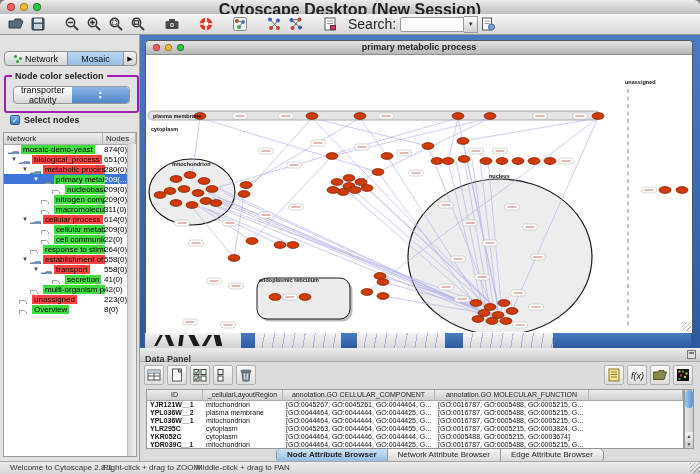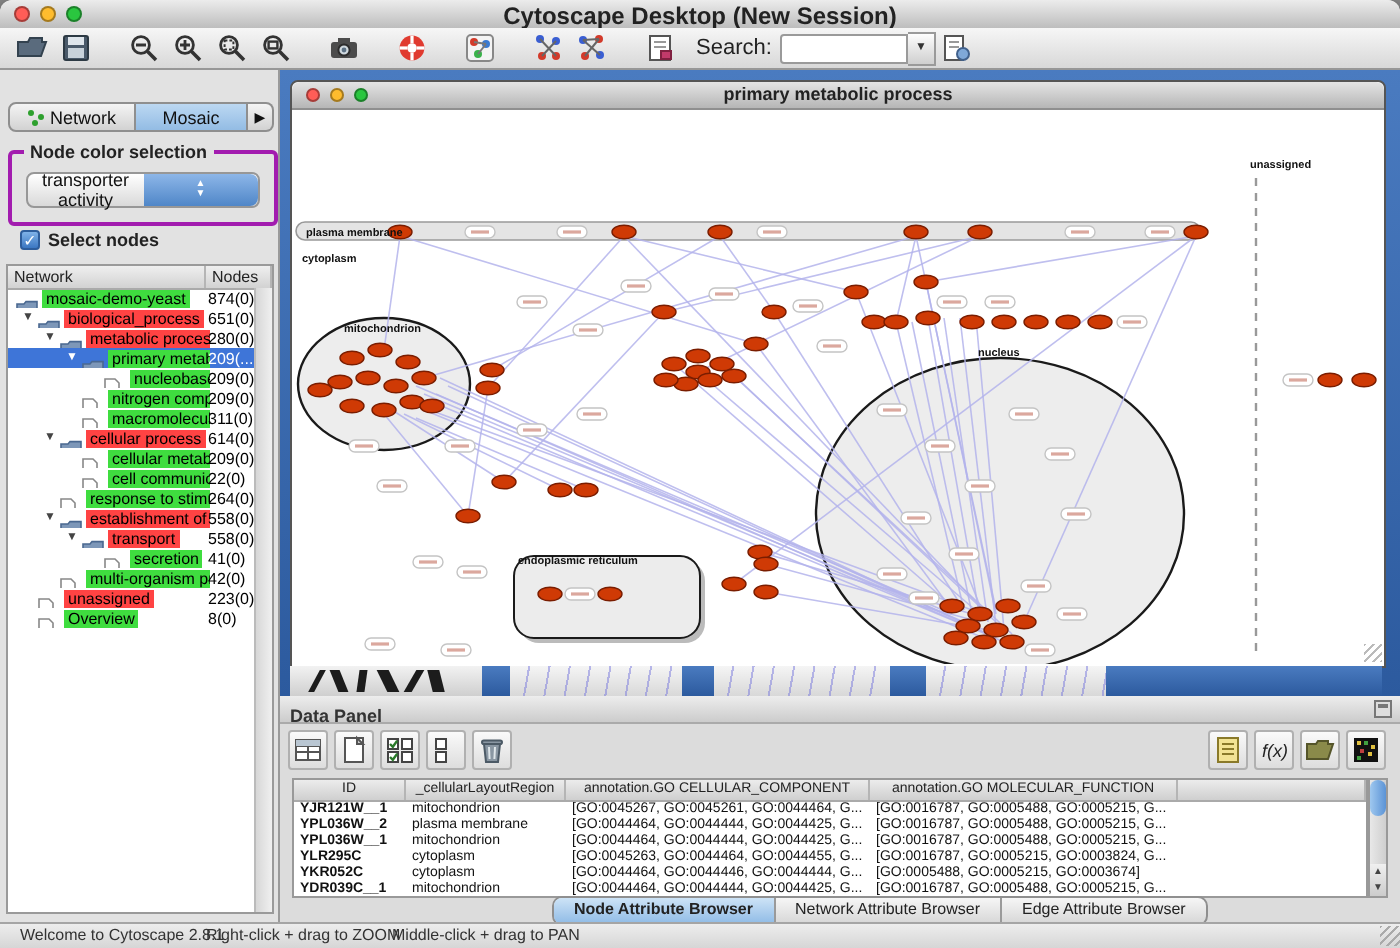--- a/index.html
+++ b/index.html
@@ -1,27 +1,27 @@
 <!DOCTYPE html>
 <html><head>
 <meta charset="utf-8">
 <style>
   html,body{margin:0;padding:0;background:#8a8a8a;font-family:"Liberation Sans",sans-serif;}
   #app{position:relative;width:700px;height:474px;background:#e2e2e2;border-radius:6px 6px 0 0;overflow:hidden;box-shadow:0 2px 8px rgba(0,0,0,.5);}
   
   .titlebar{position:absolute;left:0;top:0;width:700px;height:14px;background:linear-gradient(#ececec,#bdbdbd);border-bottom:1px solid #8f8f8f;border-radius:6px 6px 0 0;}
-  .titlebar .title{position:absolute;left:0;right:0;top:1px;text-align:center;font-size:12px;font-weight:bold;color:#222;}
+  .titlebar .title{position:absolute;left:0;right:0;top:1px;text-align:center;font-size:16px;font-weight:bold;color:#222;}
   .lights{position:absolute;left:7px;top:3px;display:flex;gap:5px;}
   .light{width:8px;height:8px;border-radius:50%;border:1px solid rgba(0,0,0,.35);box-sizing:border-box;}
   .l-red{background:#ff5d57;} .l-yel{background:#febc2e;} .l-grn{background:#2ac63f;}
   
   .toolbar{position:absolute;left:0;top:14px;width:700px;height:21px;background:linear-gradient(#f6f6f6,#d8d8d8);border-bottom:1px solid #979797;display:flex;align-items:center;padding-left:6px;box-sizing:border-box;}
   .tbi{width:20px;height:18px;margin-right:2px;display:flex;align-items:center;justify-content:center;}
   .tb-gap{width:12px;}
-  .searchlbl{font-size:11px;color:#222;margin:0 4px 0 6px;}
+  .searchlbl{font-size:14px;color:#222;margin:0 4px 0 6px;}
   .searchbox{width:58px;height:13px;background:#fff;border:1px solid #9a9a9a;border-radius:2px 0 0 2px;font-size:9px;padding:0 2px;}
   .searchbtn{width:13px;height:15px;background:linear-gradient(#fdfdfd,#cfcfcf);border:1px solid #9a9a9a;border-left:none;font-size:6px;color:#333;display:flex;align-items:center;justify-content:center;}
   
   .cpanel{position:absolute;left:0;top:35px;width:140px;bottom:12px;background:#e2e2e2;border-right:1px solid #9a9a9a;box-sizing:border-box;}
   .cp-head{position:absolute;left:0;top:0;width:100%;height:13px;background:linear-gradient(#ededed,#cccccc);border-bottom:1px solid #aaa;}
   .cp-head span{font-size:9px;font-weight:bold;color:#333;margin-left:4px;line-height:13px;}
   .floatico{position:absolute;right:4px;top:2px;width:9px;height:9px;border:1px solid #777;background:#ddd;box-sizing:border-box;}
   .floatico:before{content:"";position:absolute;left:1px;top:1px;width:5px;height:2px;background:#777;}
   .cp-tabs{position:absolute;left:4px;top:16px;height:15px;display:flex;}
   .cp-tab{height:15px;border:1px solid #8f8f8f;box-sizing:border-box;font-size:9px;color:#111;display:flex;align-items:center;justify-content:center;gap:3px;background:linear-gradient(#f4f4f4,#d2d2d2);}

